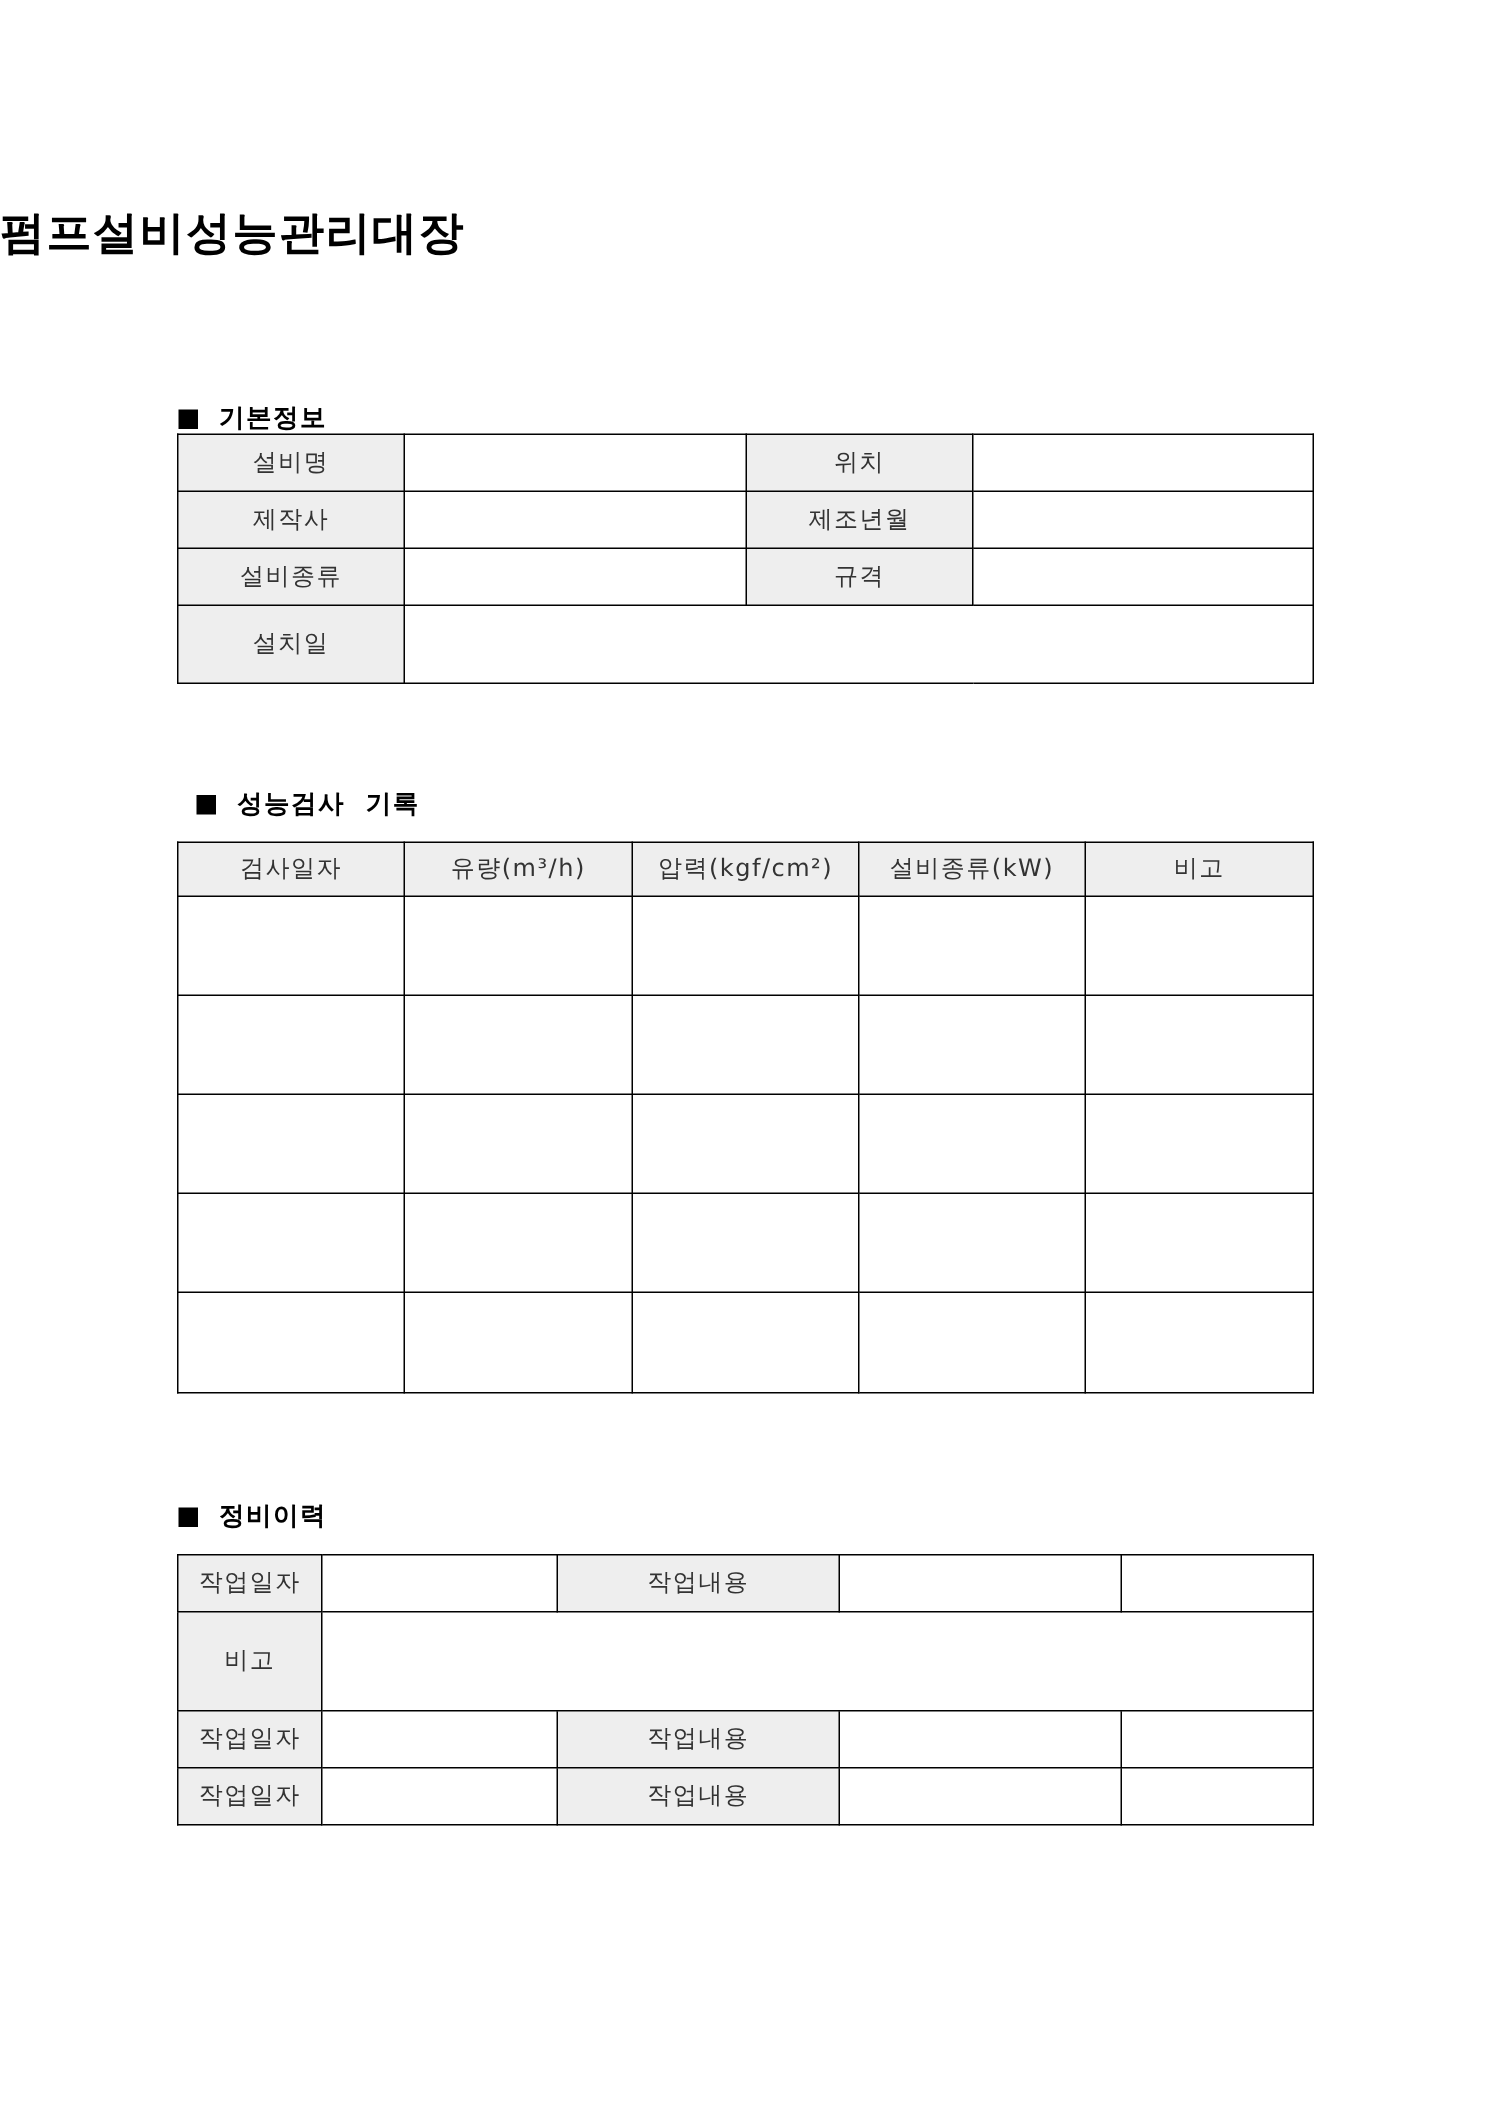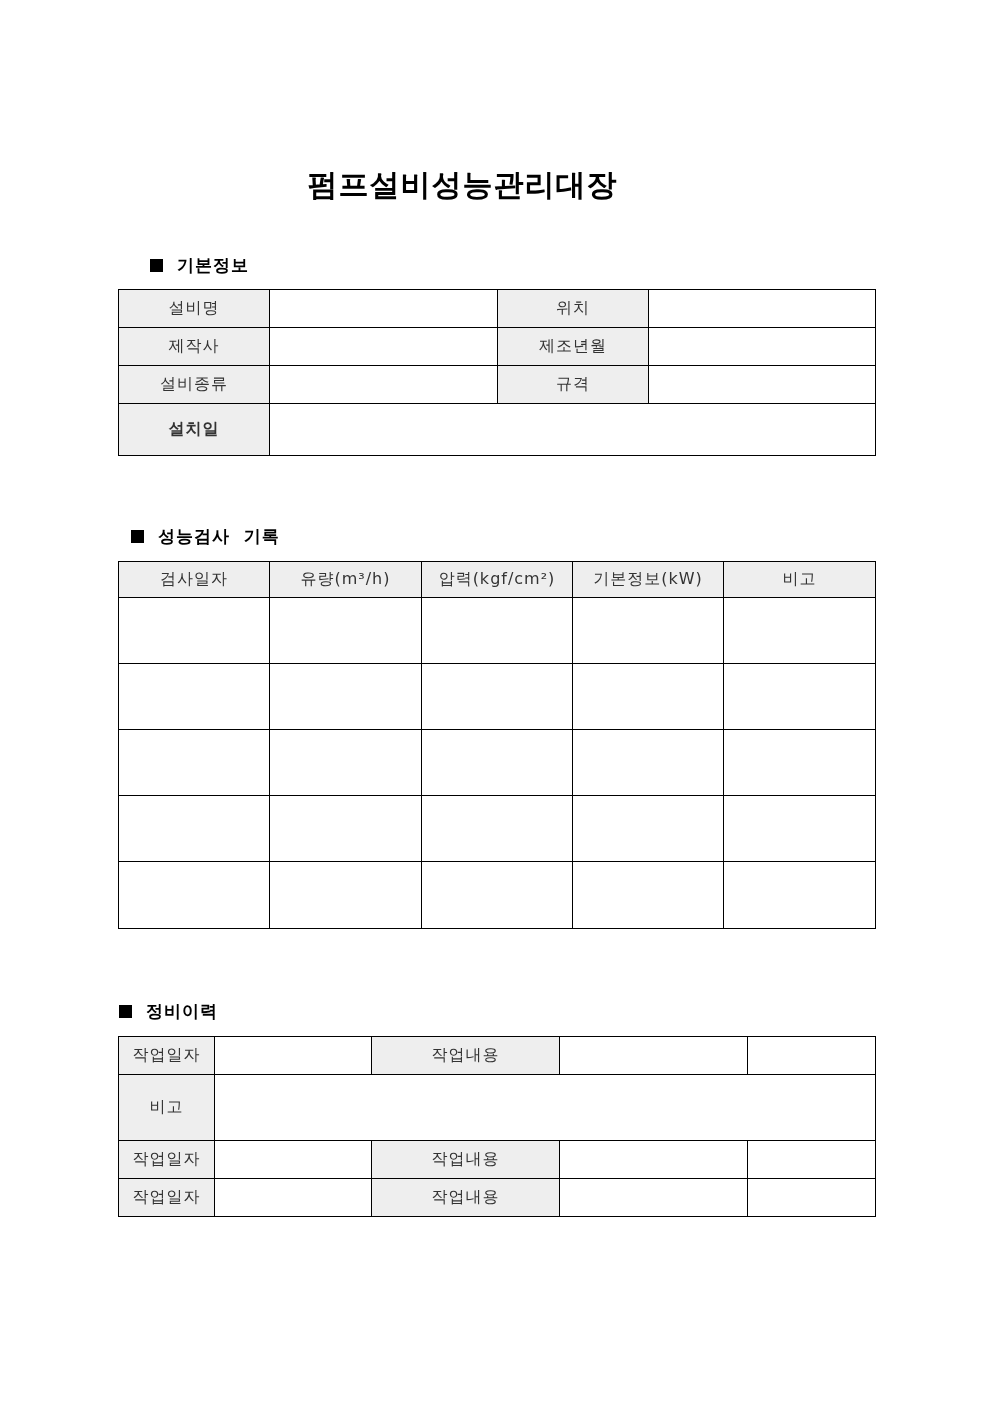--- a/index.html
+++ b/index.html
@@ -13,27 +13,25 @@
       position: relative;
       font-family: "DejaVu Sans", "Liberation Sans", sans-serif;
       color: #222222;
       overflow: hidden;
     }
     .page-title {
       position: absolute;
       left: 0;
       top: 136px;
       width: 925px;
-      text-align: center;
       font-size: 30px;
       font-weight: bold;
       color: #000000;
       letter-spacing: 1px;
       line-height: 40px;
-      margin-top: 29px;
     }
     .section-heading {
       position: absolute;
       left: 119px;
       font-size: 17px;
       font-weight: bold;
       color: #000000;
       line-height: 22px;
       display: flex;
       align-items: center;
@@ -69,21 +67,21 @@
     }
     table.grid td.blank {
       background: #ffffff;
     }
   </style>
 </head>
 <body>
 
 <div class="page-title">펌프설비성능관리대장</div>
 
-<div class="section-heading" style="top:254px;margin-left:31px;">
+<div class="section-heading" style="top:268px;">
   <span class="square"></span>
   <span class="label">기본정보</span>
 </div>
 
 <table class="grid" style="top:289px; width:757px;">
   <colgroup>
     <col style="width:151px">
     <col style="width:228px">
     <col style="width:151px">
     <col style="width:227px">
@@ -100,21 +98,21 @@
     <td class="blank"></td>
     <td class="head">제조년월</td>
     <td class="blank"></td>
   </tr>
   <tr style="height:38px;">
     <td class="head">설비종류</td>
     <td class="blank"></td>
     <td class="head">규격</td>
     <td class="blank"></td>
   </tr>
-  <tr style="height:52px;font-weight:bold;">
+  <tr style="height:52px;">
     <td class="head">설치일</td>
     <td class="blank" colspan="3"></td>
   </tr>
 </tbody>
   </table>
 
 <div class="section-heading" style="top:525px;padding-left:12px;">
   <span class="square"></span>
   <span class="label" style="white-space:pre;">성능검사  기록</span>
 </div>
@@ -125,21 +123,21 @@
     <col style="width:152px">
     <col style="width:151px">
     <col style="width:151px">
     <col style="width:152px">
   </colgroup>
   <tbody>
       <tr style="height:36px;">
     <td class="head">검사일자</td>
     <td class="head">유량(m³/h)</td>
     <td class="head">압력(kgf/cm²)</td>
-    <td class="head">기본정보(kW)</td>
+    <td class="head">설비종류(kW)</td>
     <td class="head">비고</td>
   </tr>
   <tr style="height:66px;">
     <td class="blank"></td>
     <td class="blank"></td>
     <td class="blank"></td>
     <td class="blank"></td>
     <td class="blank"></td>
   </tr>
   <tr style="height:66px;">

